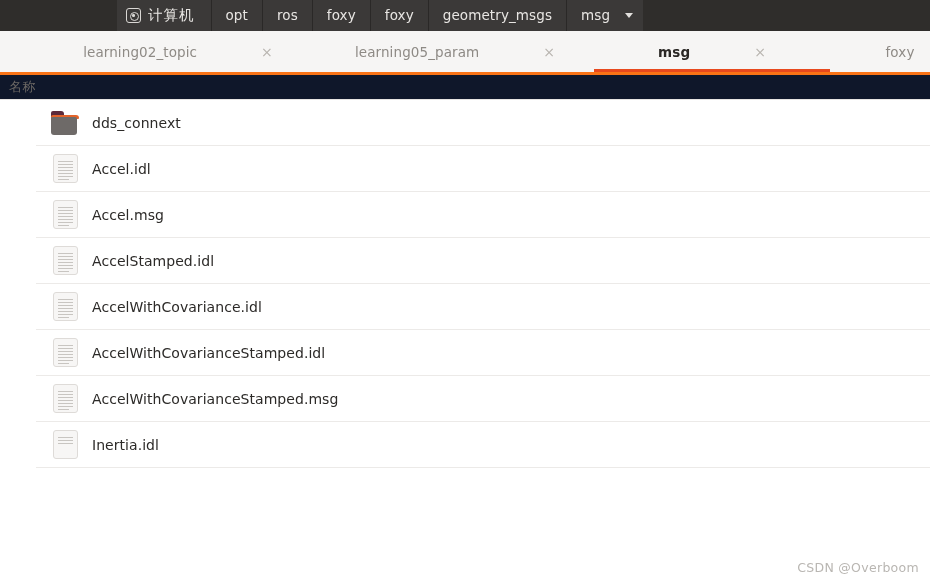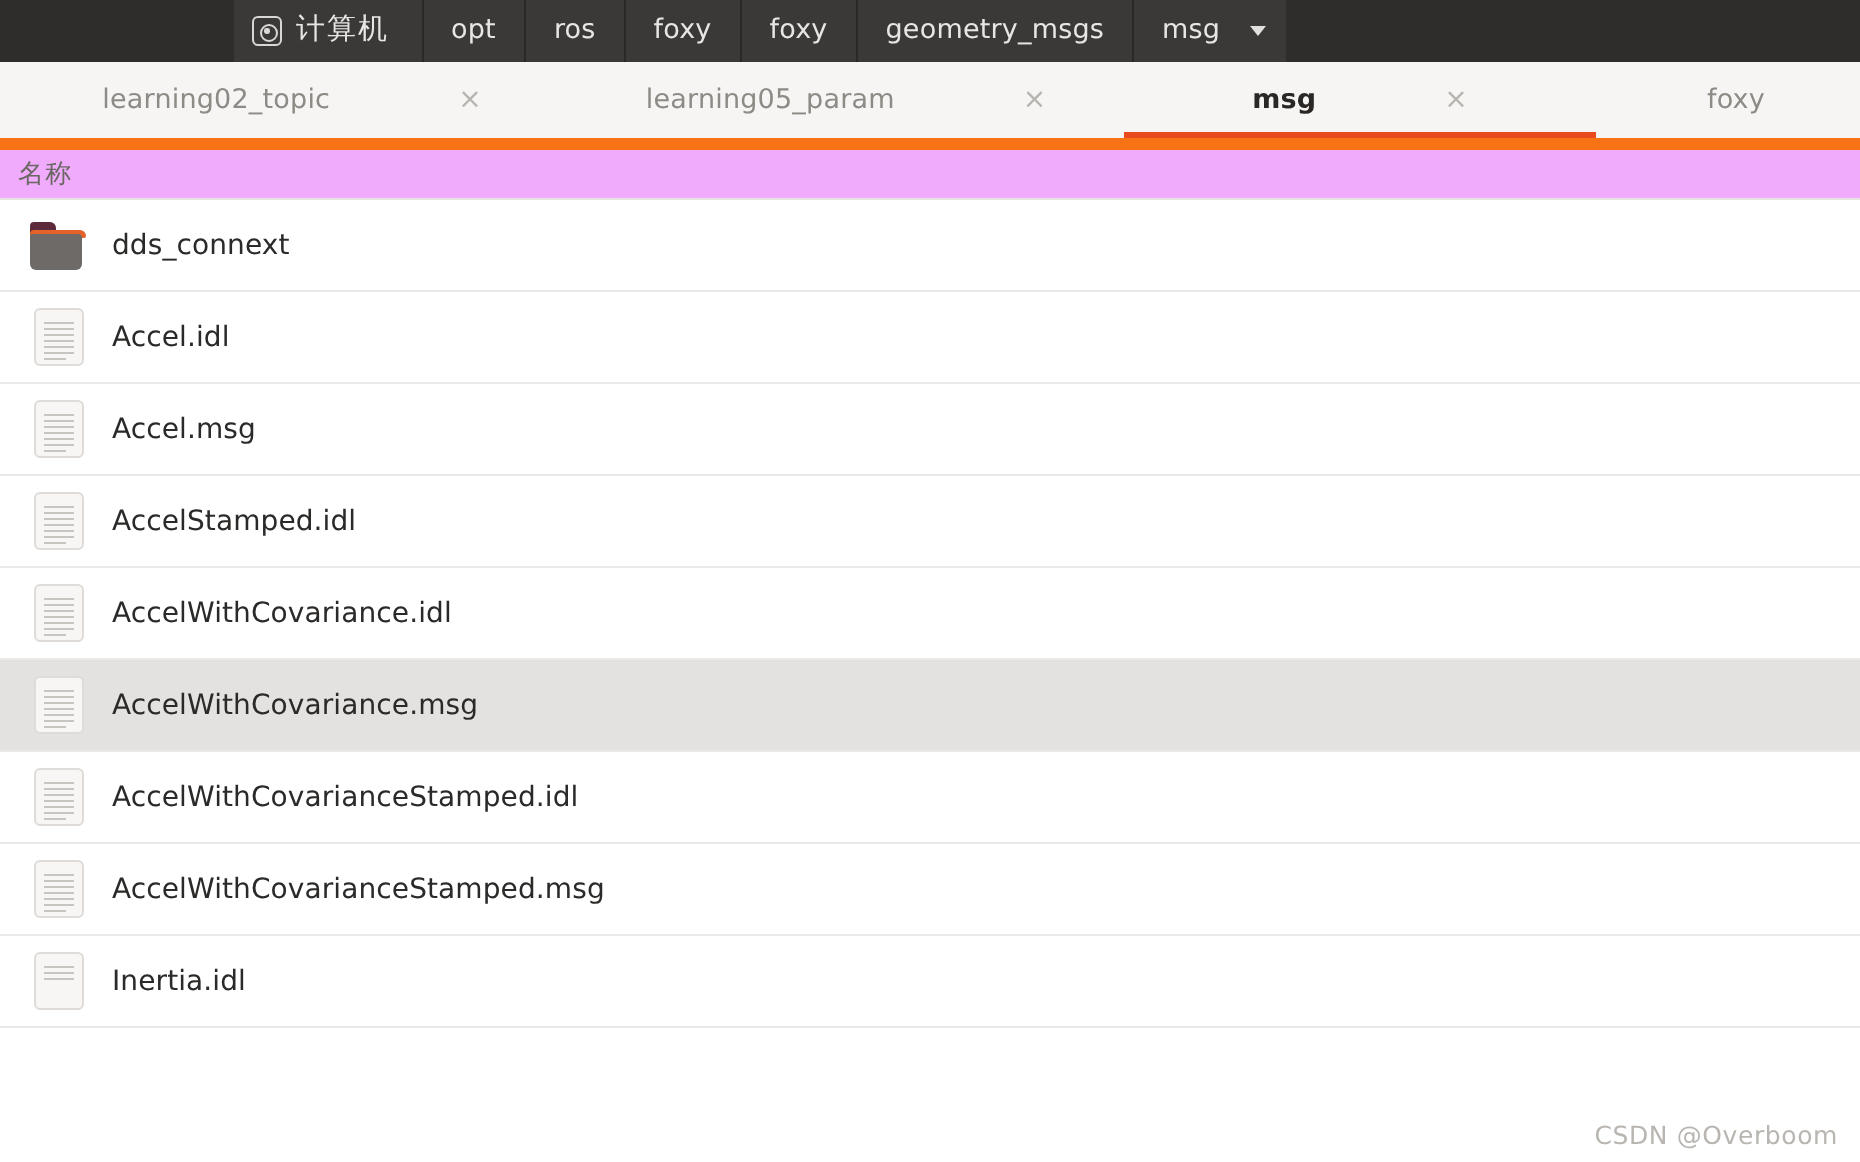--- a/index.html
+++ b/index.html
@@ -84,24 +84,25 @@
     border-left: 4.5px solid transparent;
     border-right: 4.5px solid transparent;
     border-top: 5px solid #e2e0dd;
   }
 
   
   .tabstrip {
     position: relative;
     height: 44px;
     background: #f6f5f4;
-    border-bottom: 6px solid #f97316;
+    border-bottom: 3px solid #f97316;
     display: flex;
     align-items: stretch;
     overflow: hidden;
+    padding-left: 32px;
   }
 
   .tab {
     position: relative;
     display: flex;
     align-items: center;
     justify-content: center;
     flex: 0 0 auto;
     height: 100%;
     padding: 0 14px;
@@ -129,38 +130,39 @@
     position: absolute;
     left: 8px; right: 8px;
     bottom: 0;
     height: 3px;
     background: #e8491d;
   }
 
   
   .col-header {
     height: 25px;
-    background: #f0abfc;
+    background: #0f172a;
     display: flex;
     align-items: center;
     padding-left: 9px;
     border-bottom: 1px solid #e6e4e1;
   }
   .col-header-label {
     font-size: 13px;
     color: #6b6763;
     letter-spacing: 0.6px;
   }
 
   
   .filelist {
     position: relative;
     background: #ffffff;
     height: 435px;
     overflow: hidden;
+    margin-left: 36px;
   }
 
   .row {
     display: flex;
     align-items: center;
     height: 46px;
     padding-left: 15px;
     border-bottom: 1px solid #eceae8;
     cursor: default;
   }
@@ -376,36 +378,20 @@
                 <i></i>
                 <i></i>
                 <i></i>
                 <i></i>
                 <i></i>
               </span>
             </div>
           </div>
           <span class="row-label">AccelWithCovariance.idl</span>
         </div>
-        <div class="row selected">
-          <div class="row-icon">
-            <div class="file-icon">
-              <span class="lines">
-                <i></i>
-                <i></i>
-                <i></i>
-                <i></i>
-                <i></i>
-                <i></i>
-                <i></i>
-              </span>
-            </div>
-          </div>
-          <span class="row-label">AccelWithCovariance.msg</span>
-        </div>
         <div class="row">
           <div class="row-icon">
             <div class="file-icon">
               <span class="lines">
                 <i></i>
                 <i></i>
                 <i></i>
                 <i></i>
                 <i></i>
                 <i></i>

